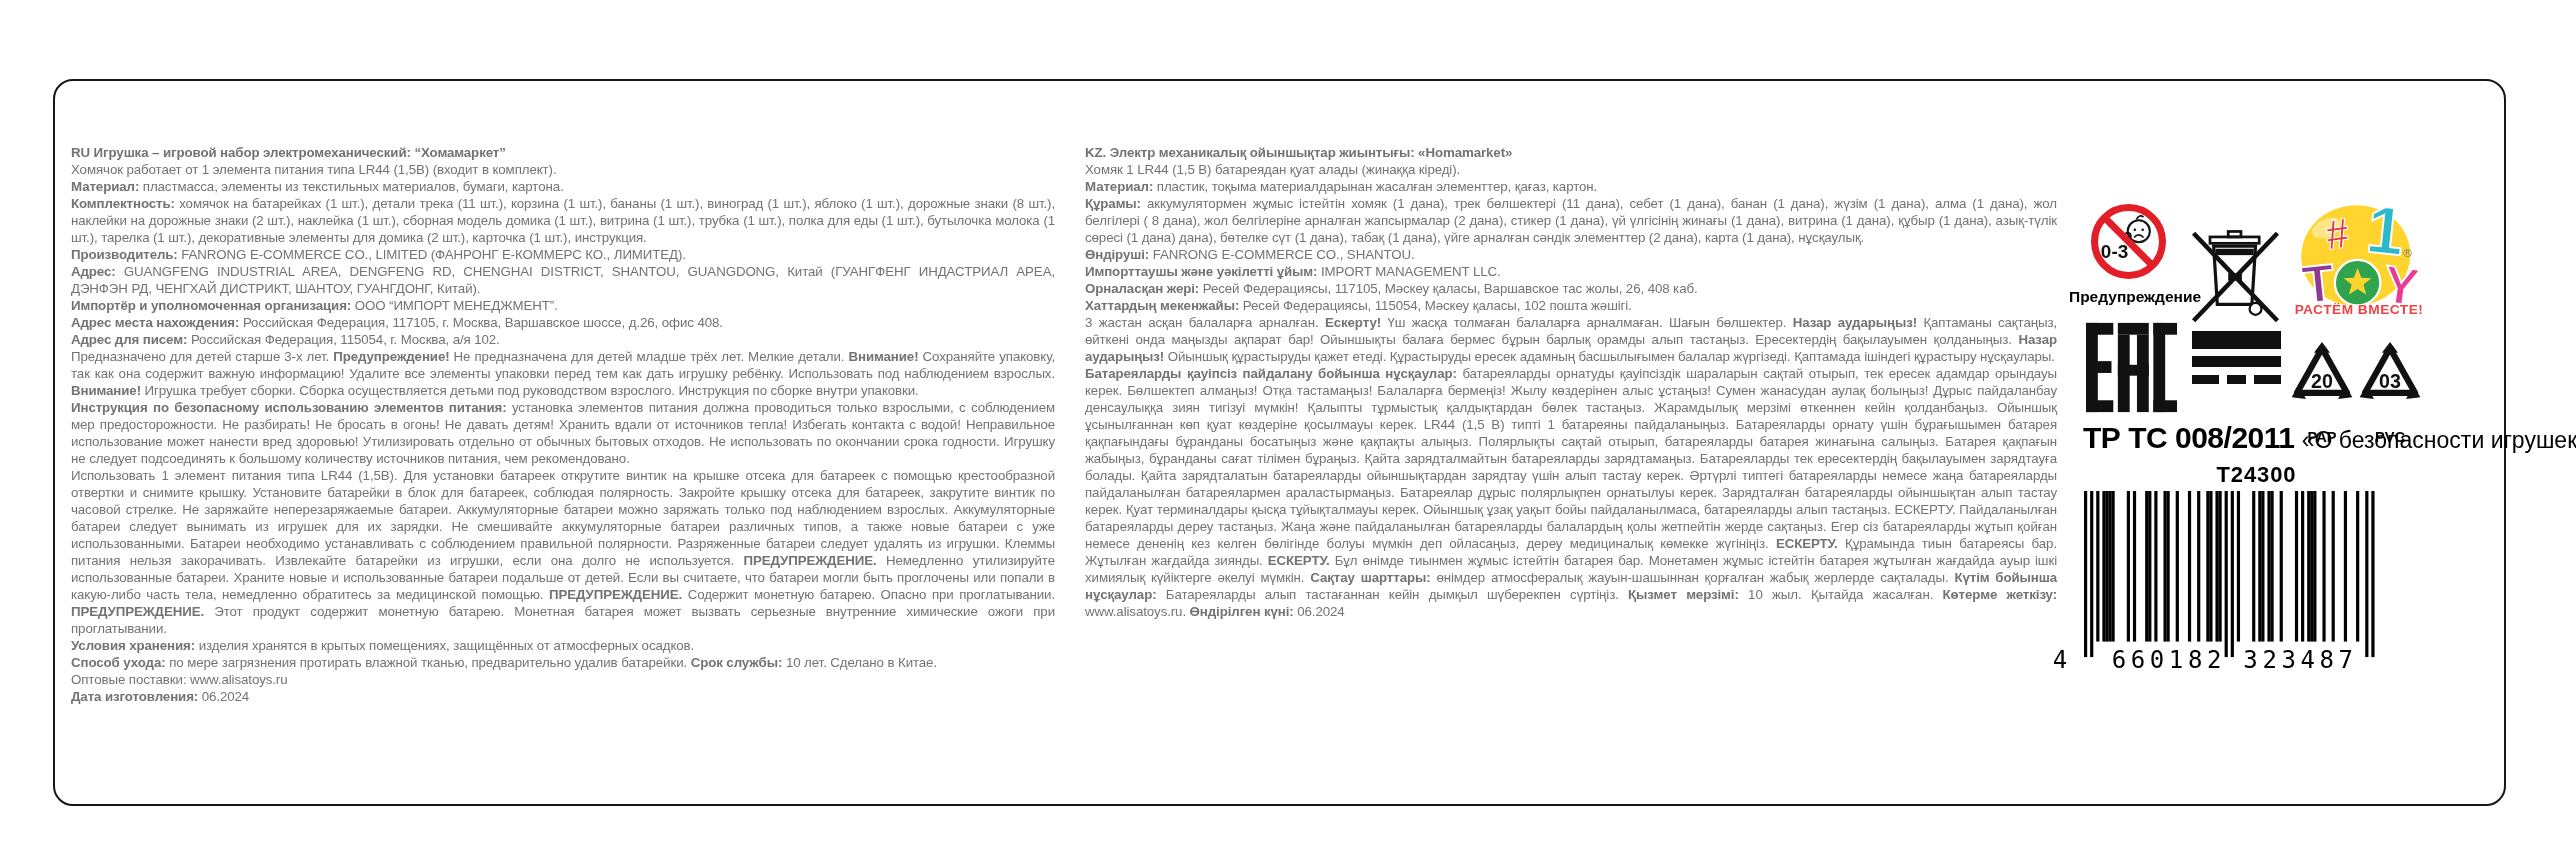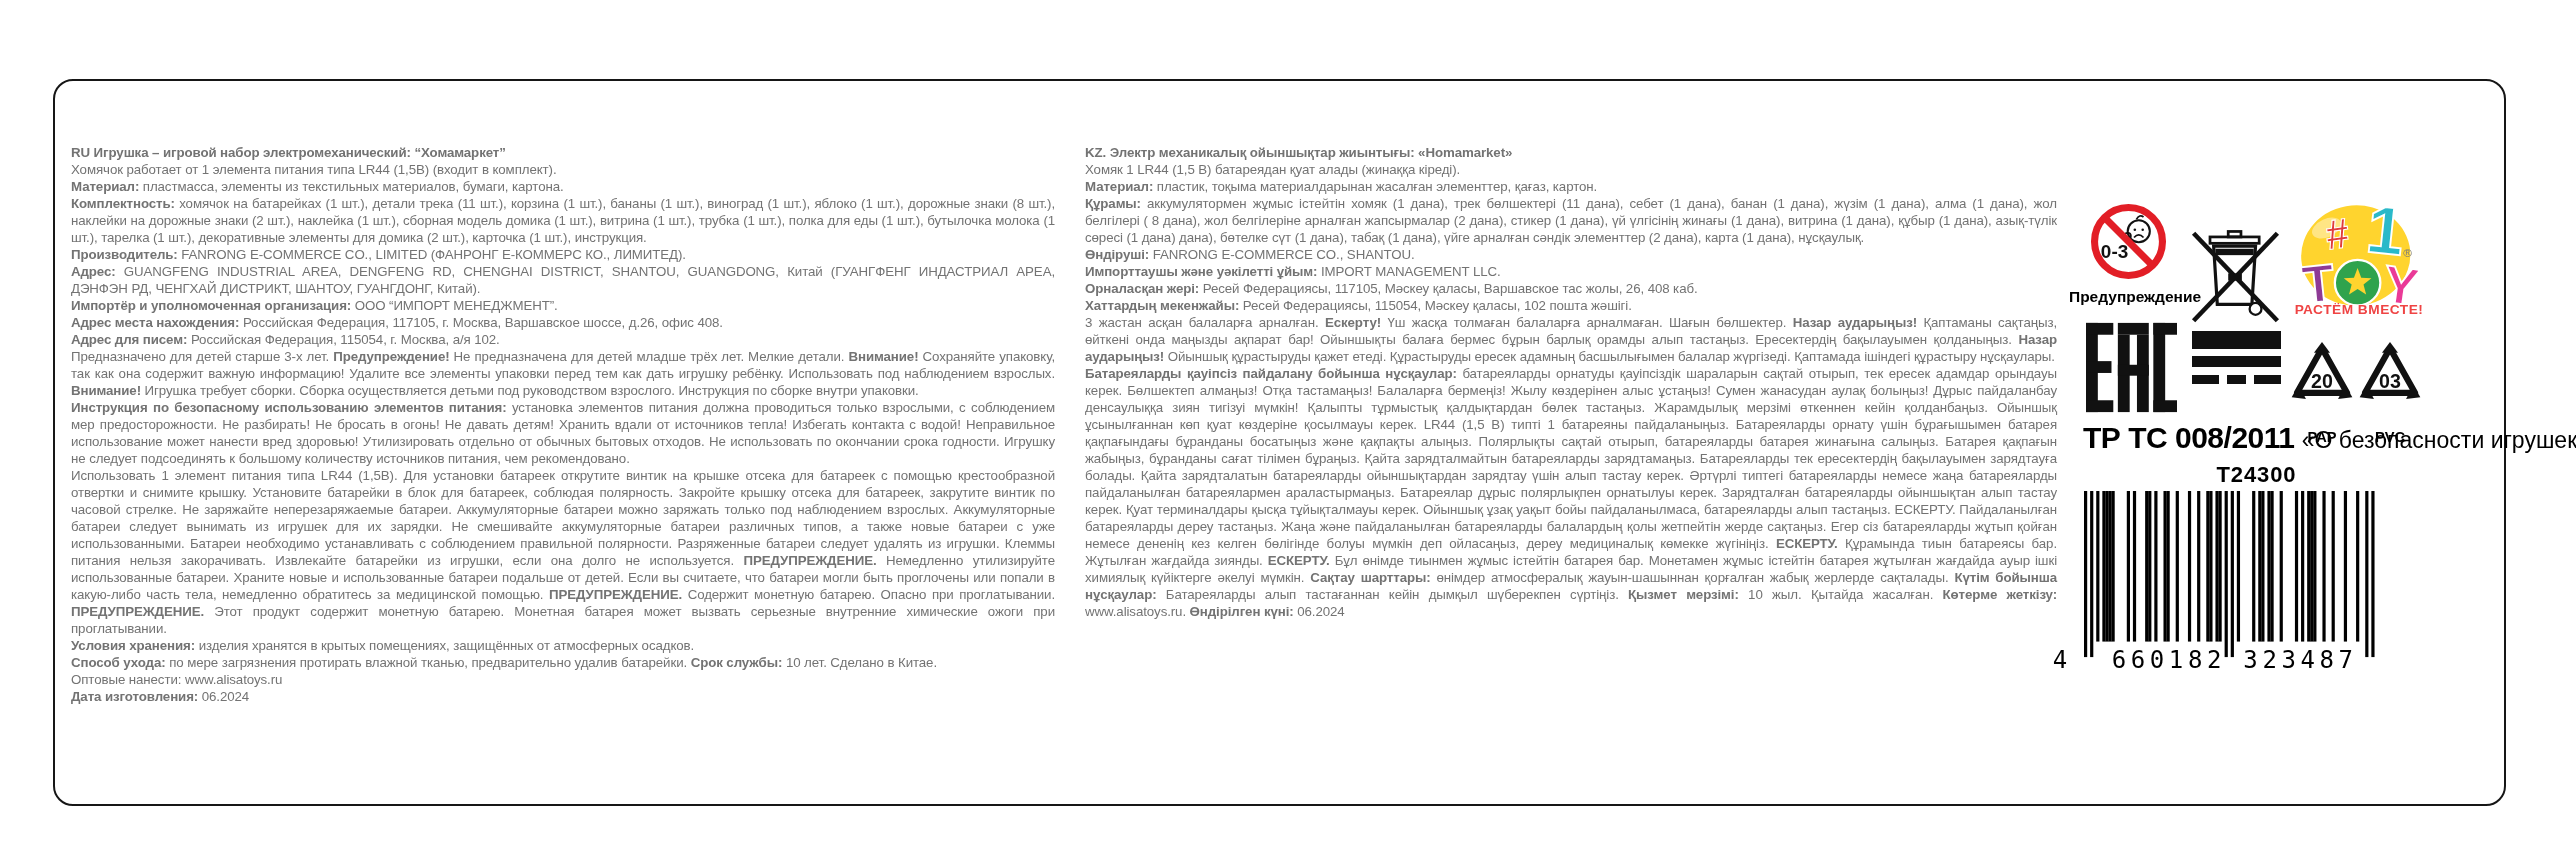--- a/index.html
+++ b/index.html
@@ -57,21 +57,21 @@
       <p class="para"><span class="b">Производитель:</span><span> FANRONG E-COMMERCE CO., LIMITED (ФАНРОНГ Е-КОММЕРС КО., ЛИМИТЕД).</span></p>
       <p class="para"><span class="b">Адрес:</span><span> GUANGFENG INDUSTRIAL AREA, DENGFENG RD, CHENGHAI DISTRICT, SHANTOU, GUANGDONG, Китай (ГУАНГФЕНГ ИНДАСТРИАЛ АРЕА, ДЭНФЭН РД, ЧЕНГХАЙ ДИСТРИКТ, ШАНТОУ, ГУАНГДОНГ, Китай).</span></p>
       <p class="para"><span class="b">Импортёр и уполномоченная организация:</span><span> ООО “ИМПОРТ МЕНЕДЖМЕНТ”.</span></p>
       <p class="para"><span class="b">Адрес места нахождения:</span><span> Российская Федерация, 117105, г. Москва, Варшавское шоссе, д.26, офис 408.</span></p>
       <p class="para"><span class="b">Адрес для писем:</span><span> Российская Федерация, 115054, г. Москва, а/я 102.</span></p>
       <p class="para"><span>Предназначено для детей старше 3-х лет. </span><span class="b">Предупреждение!</span><span> Не предназначена для детей младше трёх лет. Мелкие детали. </span><span class="b">Внимание!</span><span> Сохраняйте упаковку, так как она содержит важную информацию! Удалите все элементы упаковки перед тем как дать игрушку ребёнку. Использовать под наблюдением взрослых. </span><span class="b">Внимание!</span><span> Игрушка требует сборки. Сборка осуществляется детьми под руководством взрослого. Инструкция по сборке внутри упаковки.</span></p>
       <p class="para"><span class="b">Инструкция по безопасному использованию элементов питания:</span><span> установка элементов питания должна проводиться только взрослыми, с соблюдением мер предосторожности. Не разбирать! Не бросать в огонь! Не давать детям! Хранить вдали от источников тепла! Избегать контакта с водой! Неправильное использование может нанести вред здоровью! Утилизировать отдельно от обычных бытовых отходов. Не использовать по окончании срока годности. Игрушку не следует подсоединять к большому количеству источников питания, чем рекомендовано.</span></p>
       <p class="para"><span>Использовать 1 элемент питания типа LR44 (1,5В). Для установки батареек открутите винтик на крышке отсека для батареек с помощью крестообразной отвертки и снимите крышку. Установите батарейки в блок для батареек, соблюдая полярность. Закройте крышку отсека для батареек, закрутите винтик по часовой стрелке. Не заряжайте неперезаряжаемые батареи. Аккумуляторные батареи можно заряжать только под наблюдением взрослых. Аккумуляторные батареи следует вынимать из игрушек для их зарядки. Не смешивайте аккумуляторные батареи различных типов, а также новые батареи с уже использованными. Батареи необходимо устанавливать с соблюдением правильной полярности. Разряженные батареи следует удалять из игрушки. Клеммы питания нельзя закорачивать. Извлекайте батарейки из игрушки, если она долго не используется. </span><span class="b">ПРЕДУПРЕЖДЕНИЕ.</span><span> Немедленно утилизируйте использованные батареи. Храните новые и использованные батареи подальше от детей. Если вы считаете, что батареи могли быть проглочены или попали в какую-либо часть тела, немедленно обратитесь за медицинской помощью. </span><span class="b">ПРЕДУПРЕЖДЕНИЕ.</span><span> Содержит монетную батарею. Опасно при проглатывании. </span><span class="b">ПРЕДУПРЕЖДЕНИЕ.</span><span> Этот продукт содержит монетную батарею. Монетная батарея может вызвать серьезные внутренние химические ожоги при проглатывании.</span></p>
       <p class="para"><span class="b">Условия хранения:</span><span> изделия хранятся в крытых помещениях, защищённых от атмосферных осадков.</span></p>
       <p class="para"><span class="b">Способ ухода:</span><span> по мере загрязнения протирать влажной тканью, предварительно удалив батарейки. </span><span class="b">Срок службы:</span><span> 10 лет. Сделано в Китае.</span></p>
-      <p class="para"><span>Оптовые нанести: www.alisatoys.ru</span></p>
+      <p class="para"><span>Оптовые поставки: www.alisatoys.ru</span></p>
       <p class="para"><span class="b">Дата изготовления:</span><span> 06.2024</span></p>
     </div>
 
   <div class="col kz-col">
       <p class="para"><span class="b">KZ. Электр механикалық ойыншықтар жиынтығы: «Homamarket»</span></p>
       <p class="para"><span>Хомяк 1 LR44 (1,5 В) батареядан қуат алады (жинаққа кіреді).</span></p>
       <p class="para"><span class="b">Материал:</span><span> пластик, тоқыма материалдарынан жасалған элементтер, қағаз, картон.</span></p>
       <p class="para"><span class="b">Құрамы:</span><span> аккумулятормен жұмыс істейтін хомяк (1 дана), трек бөлшектері (11 дана), себет (1 дана), банан (1 дана), жүзім (1 дана), алма (1 дана), жол белгілері ( 8 дана), жол белгілеріне арналған жапсырмалар (2 дана), стикер (1 дана), үй үлгісінің жинағы (1 дана), витрина (1 дана), құбыр (1 дана), азық-түлік сөресі (1 дана) дана), бөтелке сүт (1 дана), табақ (1 дана), үйге арналған сәндік элементтер (2 дана), карта (1 дана), нұсқаулық.</span></p>
       <p class="para"><span class="b">Өндіруші:</span><span> FANRONG E-COMMERCE CO., SHANTOU.</span></p>
       <p class="para"><span class="b">Импорттаушы және уәкілетті ұйым:</span><span> IMPORT MANAGEMENT LLC.</span></p>

